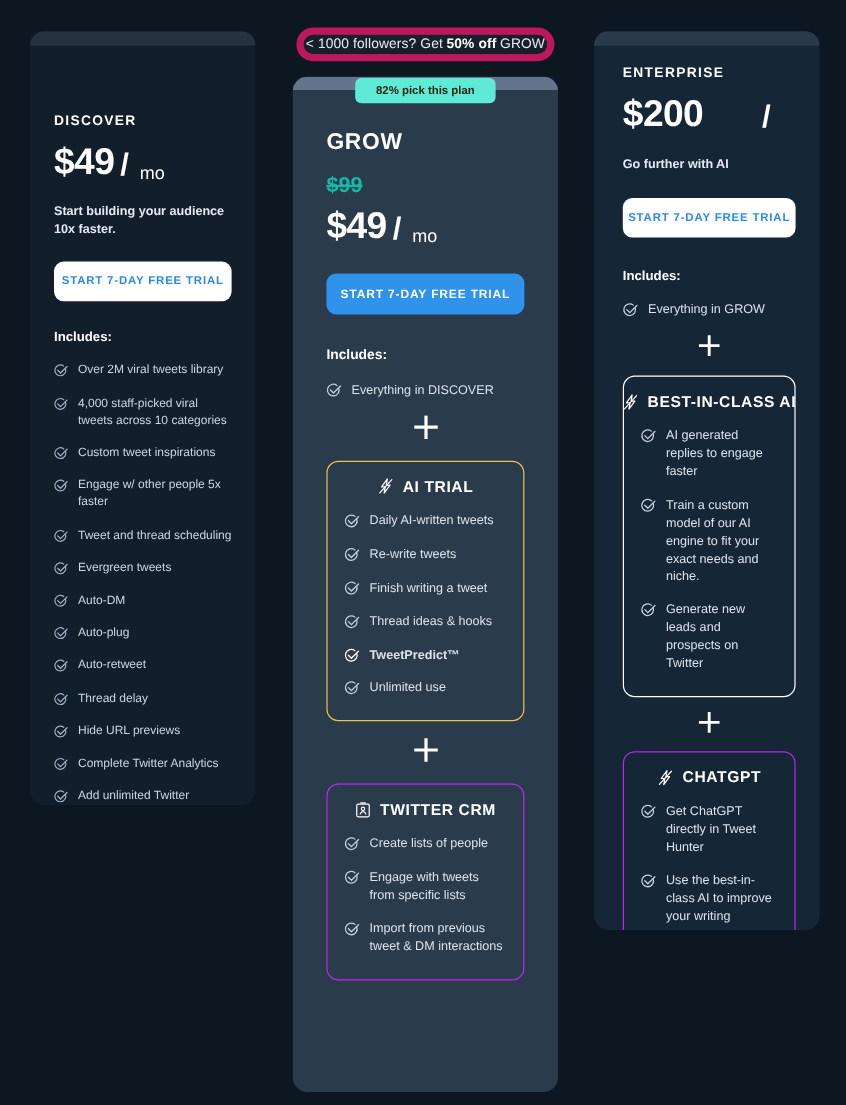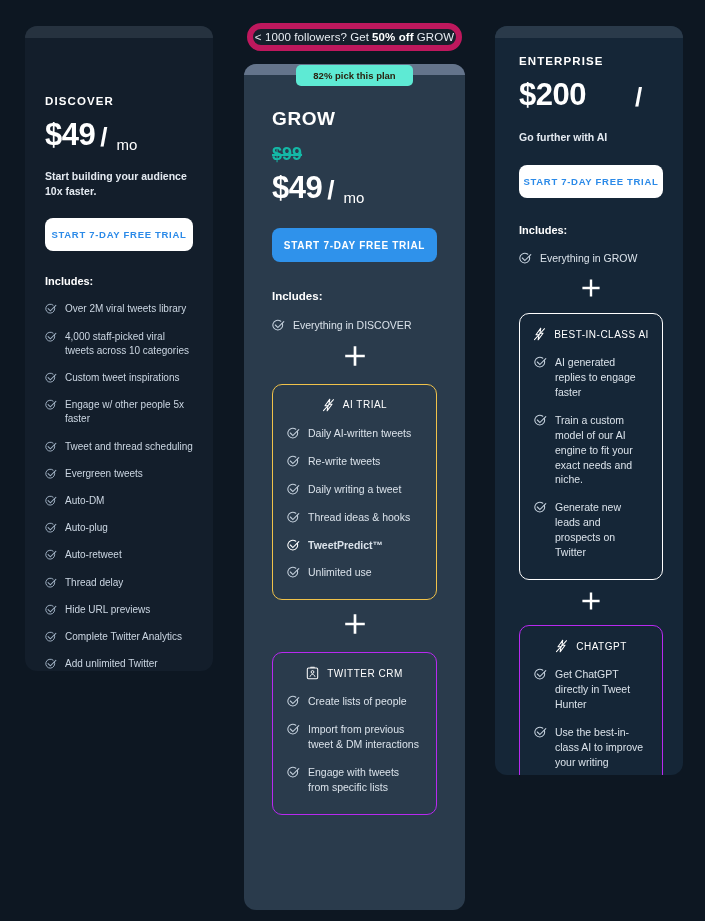--- a/index.html
+++ b/index.html
@@ -255,22 +255,22 @@
   .subbox-head {
     display: flex;
     align-items: center;
     justify-content: center;
     gap: 8px;
     margin-bottom: 14px;
   }
   .subbox-head .sb-ico { width: 13px; height: 14px; flex: 0 0 auto; }
   .subbox-head .sb-ico svg { display: block; }
   .subbox-title {
-    font-size: 10px;
-    font-weight: 400;
+    font-size: 13px;
+    font-weight: 700;
     letter-spacing: .5px;
     color: #ffffff;
     white-space: nowrap;
   }
 </style>
 </head>
 <body>
 
 <div class="stage">
 
@@ -594,21 +594,21 @@
             </span>
           <span class="feat-txt">Re-write tweets</span>
         </div>
         <div class="feat feat-lg">
           <span class="feat-ico">
               <svg viewBox="0 0 16 16">
                 <path d="M14.5 3.2 7.2 10.5 4.1 7.4" fill="none" stroke="#c3cfdb" stroke-width="1.4" stroke-linecap="round"></path>
                 <path d="M12.6 5.2a6 6 0 1 1-1.8-2.4" fill="none" stroke="#c3cfdb" stroke-width="1.3" stroke-linecap="round"></path>
               </svg>
             </span>
-          <span class="feat-txt">Daily writing a tweet</span>
+          <span class="feat-txt">Finish writing a tweet</span>
         </div>
         <div class="feat feat-lg">
           <span class="feat-ico">
               <svg viewBox="0 0 16 16">
                 <path d="M14.5 3.2 7.2 10.5 4.1 7.4" fill="none" stroke="#c3cfdb" stroke-width="1.4" stroke-linecap="round"></path>
                 <path d="M12.6 5.2a6 6 0 1 1-1.8-2.4" fill="none" stroke="#c3cfdb" stroke-width="1.3" stroke-linecap="round"></path>
               </svg>
             </span>
           <span class="feat-txt">Thread ideas &amp; hooks</span>
         </div>
@@ -659,28 +659,28 @@
             </span>
           <span class="feat-txt">Create lists of people</span>
         </div>
         <div class="feat feat-lg">
           <span class="feat-ico">
               <svg viewBox="0 0 16 16">
                 <path d="M14.5 3.2 7.2 10.5 4.1 7.4" fill="none" stroke="#c3cfdb" stroke-width="1.4" stroke-linecap="round"></path>
                 <path d="M12.6 5.2a6 6 0 1 1-1.8-2.4" fill="none" stroke="#c3cfdb" stroke-width="1.3" stroke-linecap="round"></path>
               </svg>
             </span>
+          <span class="feat-txt">Engage with tweets from specific lists</span>
+        </div>
+        <div class="feat feat-lg">
+          <span class="feat-ico">
+              <svg viewBox="0 0 16 16">
+                <path d="M14.5 3.2 7.2 10.5 4.1 7.4" fill="none" stroke="#c3cfdb" stroke-width="1.4" stroke-linecap="round"></path>
+                <path d="M12.6 5.2a6 6 0 1 1-1.8-2.4" fill="none" stroke="#c3cfdb" stroke-width="1.3" stroke-linecap="round"></path>
+              </svg>
+            </span>
           <span class="feat-txt">Import from previous tweet &amp; DM interactions</span>
-        </div>
-        <div class="feat feat-lg">
-          <span class="feat-ico">
-              <svg viewBox="0 0 16 16">
-                <path d="M14.5 3.2 7.2 10.5 4.1 7.4" fill="none" stroke="#c3cfdb" stroke-width="1.4" stroke-linecap="round"></path>
-                <path d="M12.6 5.2a6 6 0 1 1-1.8-2.4" fill="none" stroke="#c3cfdb" stroke-width="1.3" stroke-linecap="round"></path>
-              </svg>
-            </span>
-          <span class="feat-txt">Engage with tweets from specific lists</span>
         </div>
       </div>
     </div>
   </div>
 
 </div>
 
 </body></html>

